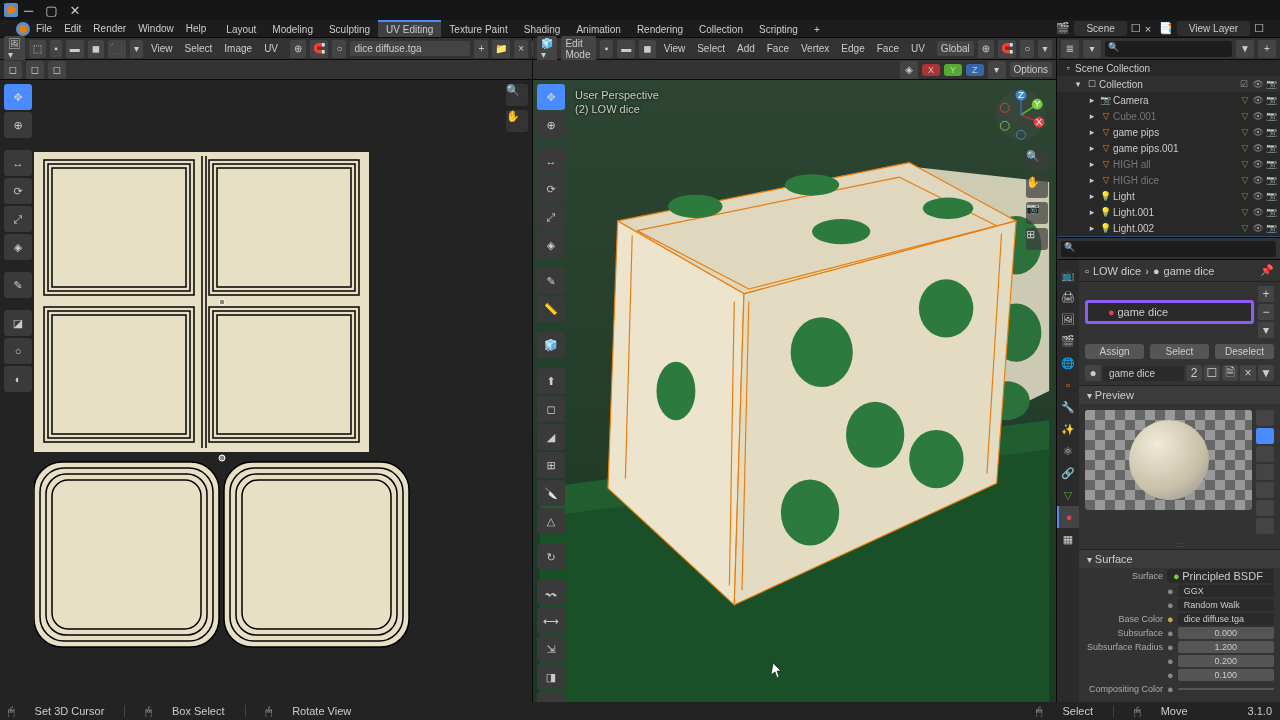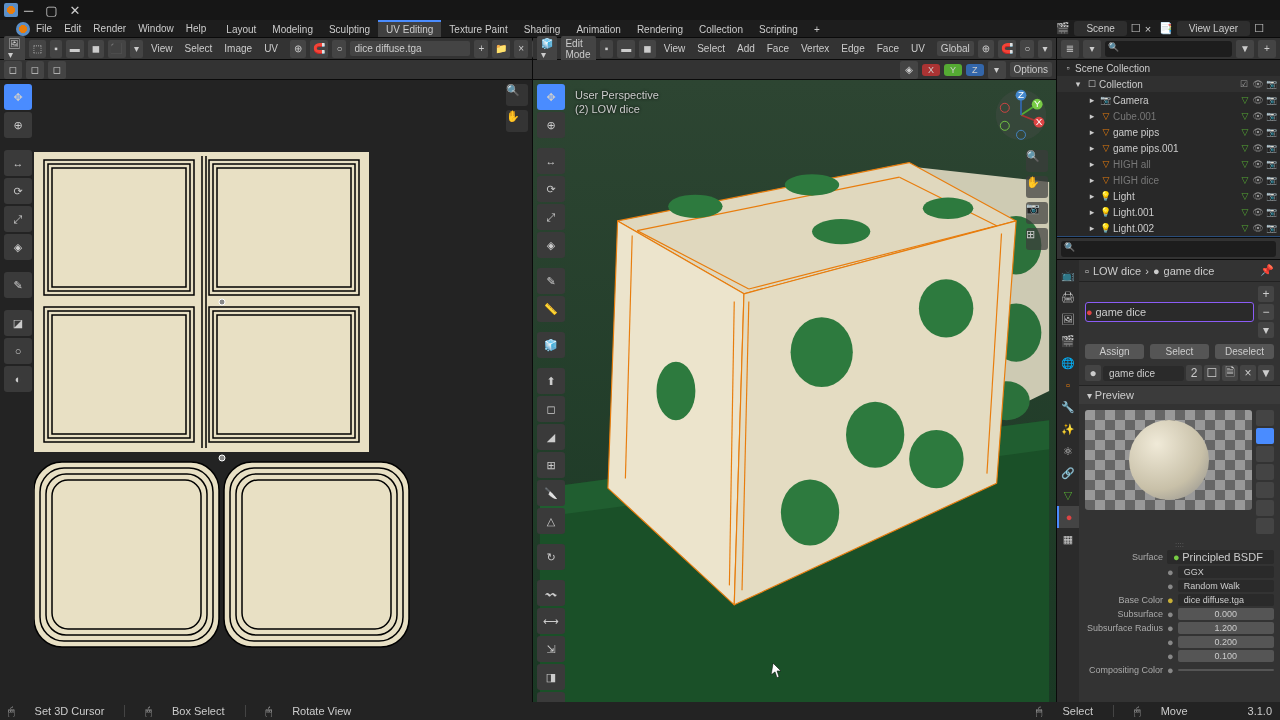--- a/index.html
+++ b/index.html
@@ -63,21 +63,21 @@
 .tree-toggles { display: flex; gap: 2px; padding-right: 2px; }
 .tree-toggle { width: 12px; font-size: 9px; text-align: center; color: #999; }
 
 .properties { flex: 1; background: #333; display: flex; min-height: 0; }
 .prop-tabs { width: 22px; background: #2b2b2b; display: flex; flex-direction: column; padding-top: 4px; }
 .prop-tab { width: 22px; height: 22px; display: flex; align-items: center; justify-content: center; }
 .prop-tab.active { background: #444; border-left: 2px solid #4a8cff; }
 .prop-body { flex: 1; display: flex; flex-direction: column; overflow: hidden; }
 .prop-header { height: 22px; background: #333333; display: flex; align-items: center; padding: 0 6px; gap: 4px; border-bottom: 1px solid #222; font-size: 10px; }
 .prop-slot-row { padding: 4px 6px; display: flex; align-items: center; gap: 4px; }
-.mat-slot { flex: 1; background: #2a2a2a; border: 1px solid #8b5cf6; border-radius: 3px; padding: 3px 0; font-size: 10px; }
+.mat-slot { flex: 1; background: #2a2a2a; border: 3px solid #8b5cf6; border-radius: 3px; padding: 3px 20px; font-size: 10px; }
 .side-btn { width: 16px; height: 16px; background: #444; border-radius: 2px; display: flex; align-items: center; justify-content: center; font-size: 12px; }
 .mat-buttons { display: flex; padding: 2px 6px; gap: 6px; }
 .mat-btn { flex: 1; background: #555; border-radius: 3px; text-align: center; padding: 2px 0; font-size: 10px; }
 .mat-name-row { padding: 4px 6px; display: flex; align-items: center; gap: 2px; }
 .mat-name-input { flex: 1; background: #2a2a2a; border-radius: 3px; padding: 2px 6px; font-size: 10px; }
 .panel-header { background: #3b3b3b; padding: 3px 8px; font-size: 10px; border-top: 1px solid #222; }
 .preview-box { display: flex; padding: 6px; gap: 4px; }
 .preview-sphere { flex: 1; height: 100px; background: repeating-conic-gradient(#666 0 90deg, #999 90deg 180deg) 0 0/20px 20px; border-radius: 3px; display: flex; align-items: center; justify-content: center; }
 .sphere { width: 80px; height: 80px; border-radius: 50%; background: radial-gradient(circle at 35% 30%, #f0ead8, #c8c0a8 60%, #888); }
 .preview-side { width: 18px; display: flex; flex-direction: column; gap: 2px; }
@@ -551,20 +551,21 @@
             <div class="pv-btn"></div>
             <div class="pv-btn active"></div>
             <div class="pv-btn"></div>
             <div class="pv-btn"></div>
             <div class="pv-btn"></div>
             <div class="pv-btn"></div>
             <div class="pv-btn"></div>
           </div>
         </div>
         <div style="text-align:center;font-size:8px;color:#666;">::::</div>
+        <div class="panel-header">▾ <span>Surface</span></div>
         <div class="prop-row">
           <div class="prop-label">Surface</div>
           <div class="prop-value dark"><span style="color:#7c4;">●</span> <span>Principled BSDF</span></div>
         </div>
         <div id="prop-rows">
             <div class="prop-row">
               <div class="prop-label"></div>
               <span style="color:#888;">●</span> 
               <div class="prop-value dark">GGX</div>
             </div>

